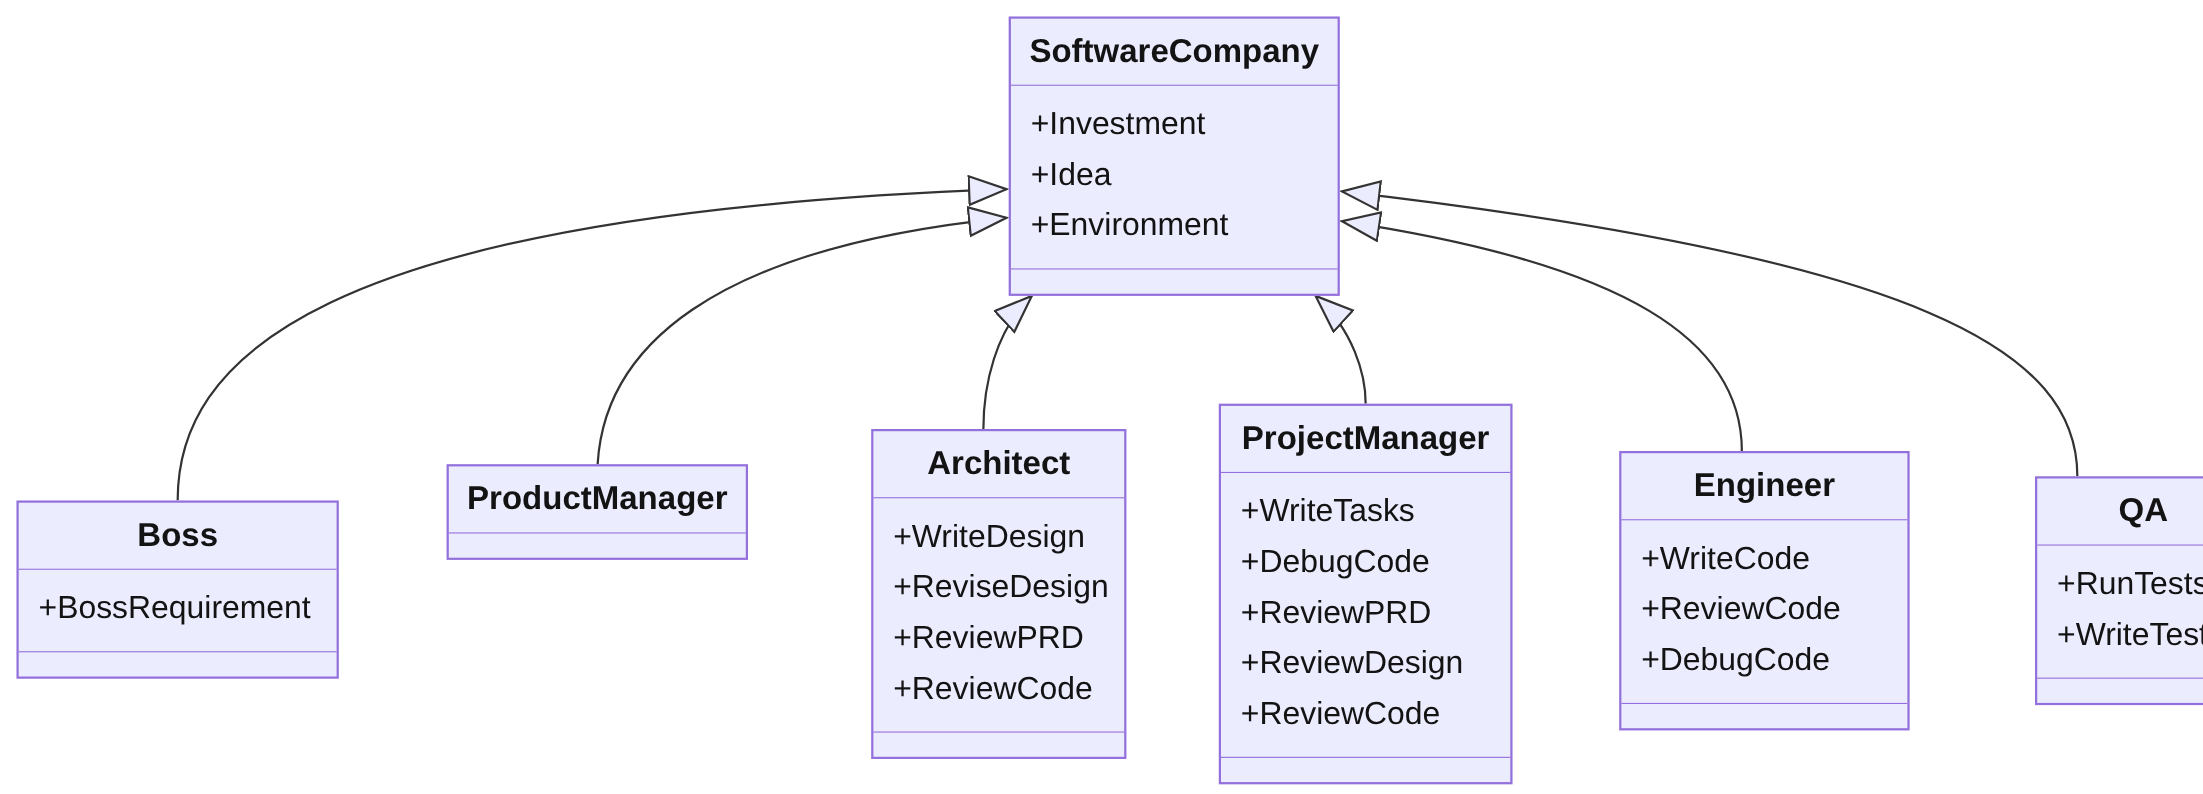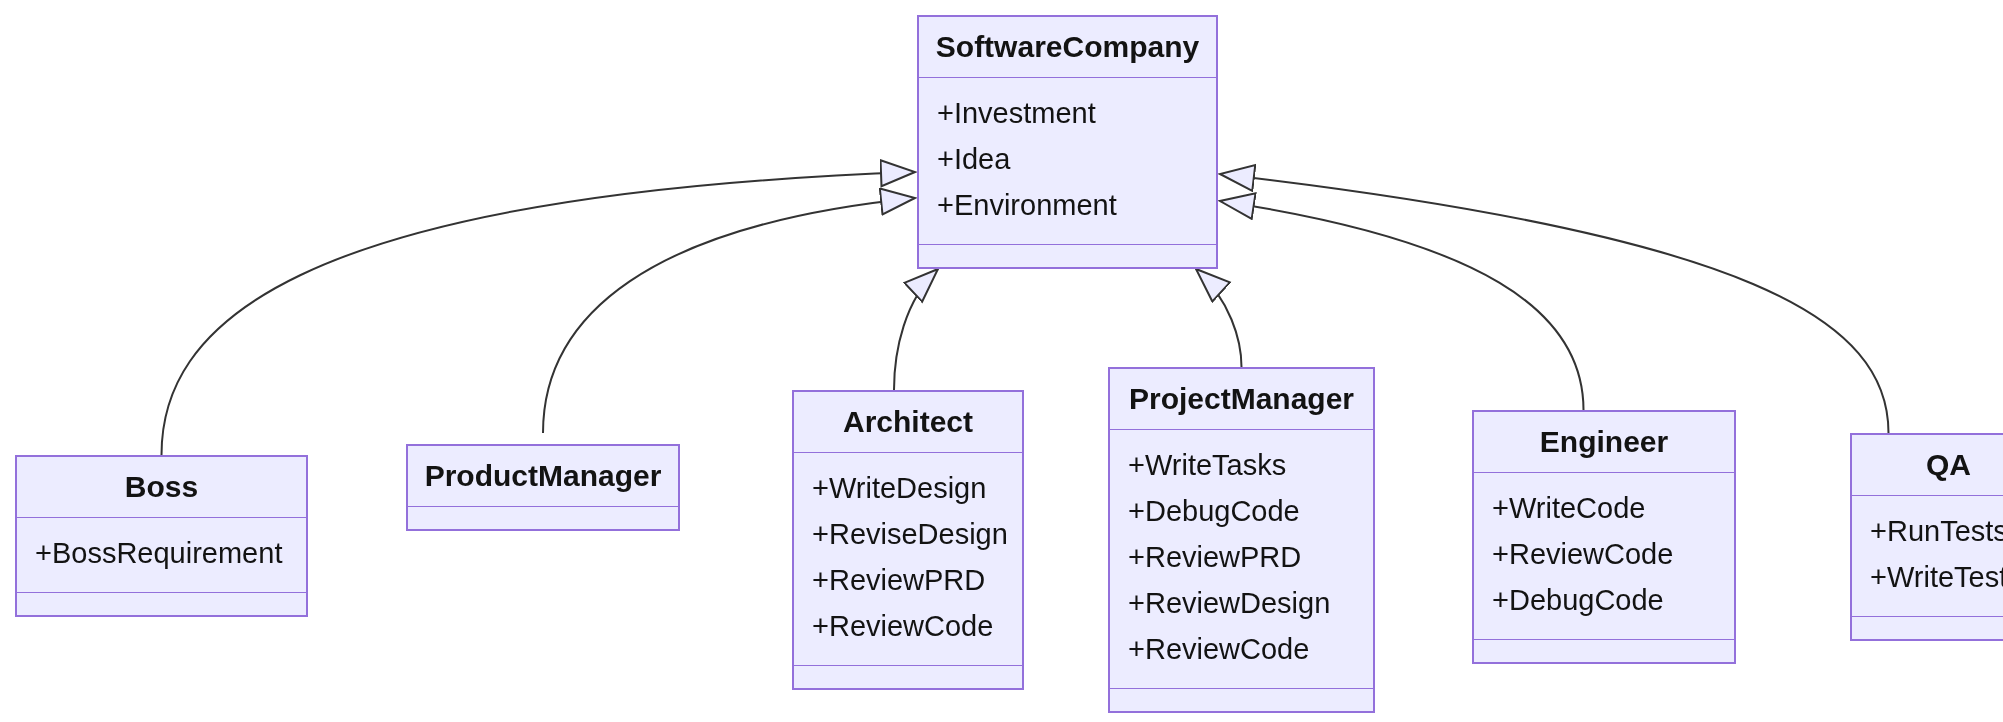--- a/index.html
+++ b/index.html
@@ -34,21 +34,21 @@
   }
   .member{
     font-size:29px;
     line-height:46px;
     white-space:nowrap;
   }
   .class-methods{height:22px;}
 
   .box-software-company{left:917px; top:15px;  width:301px;}
   .box-boss            {left:15px;  top:455px; width:293px;}
-  .box-product-manager {left:406px; top:444px; width:274px;}
+  .box-product-manager {left:406px; top:422px; width:274px;}
   .box-architect       {left:792px; top:390px; width:232px;}
   .box-project-manager {left:1108px;top:367px; width:267px;}
   .box-engineer        {left:1472px;top:410px; width:264px;}
   .box-qa              {left:1850px;top:433px; width:197px;}
 </style>
 </head>
 <body>
 
 <div class="diagram">
 

